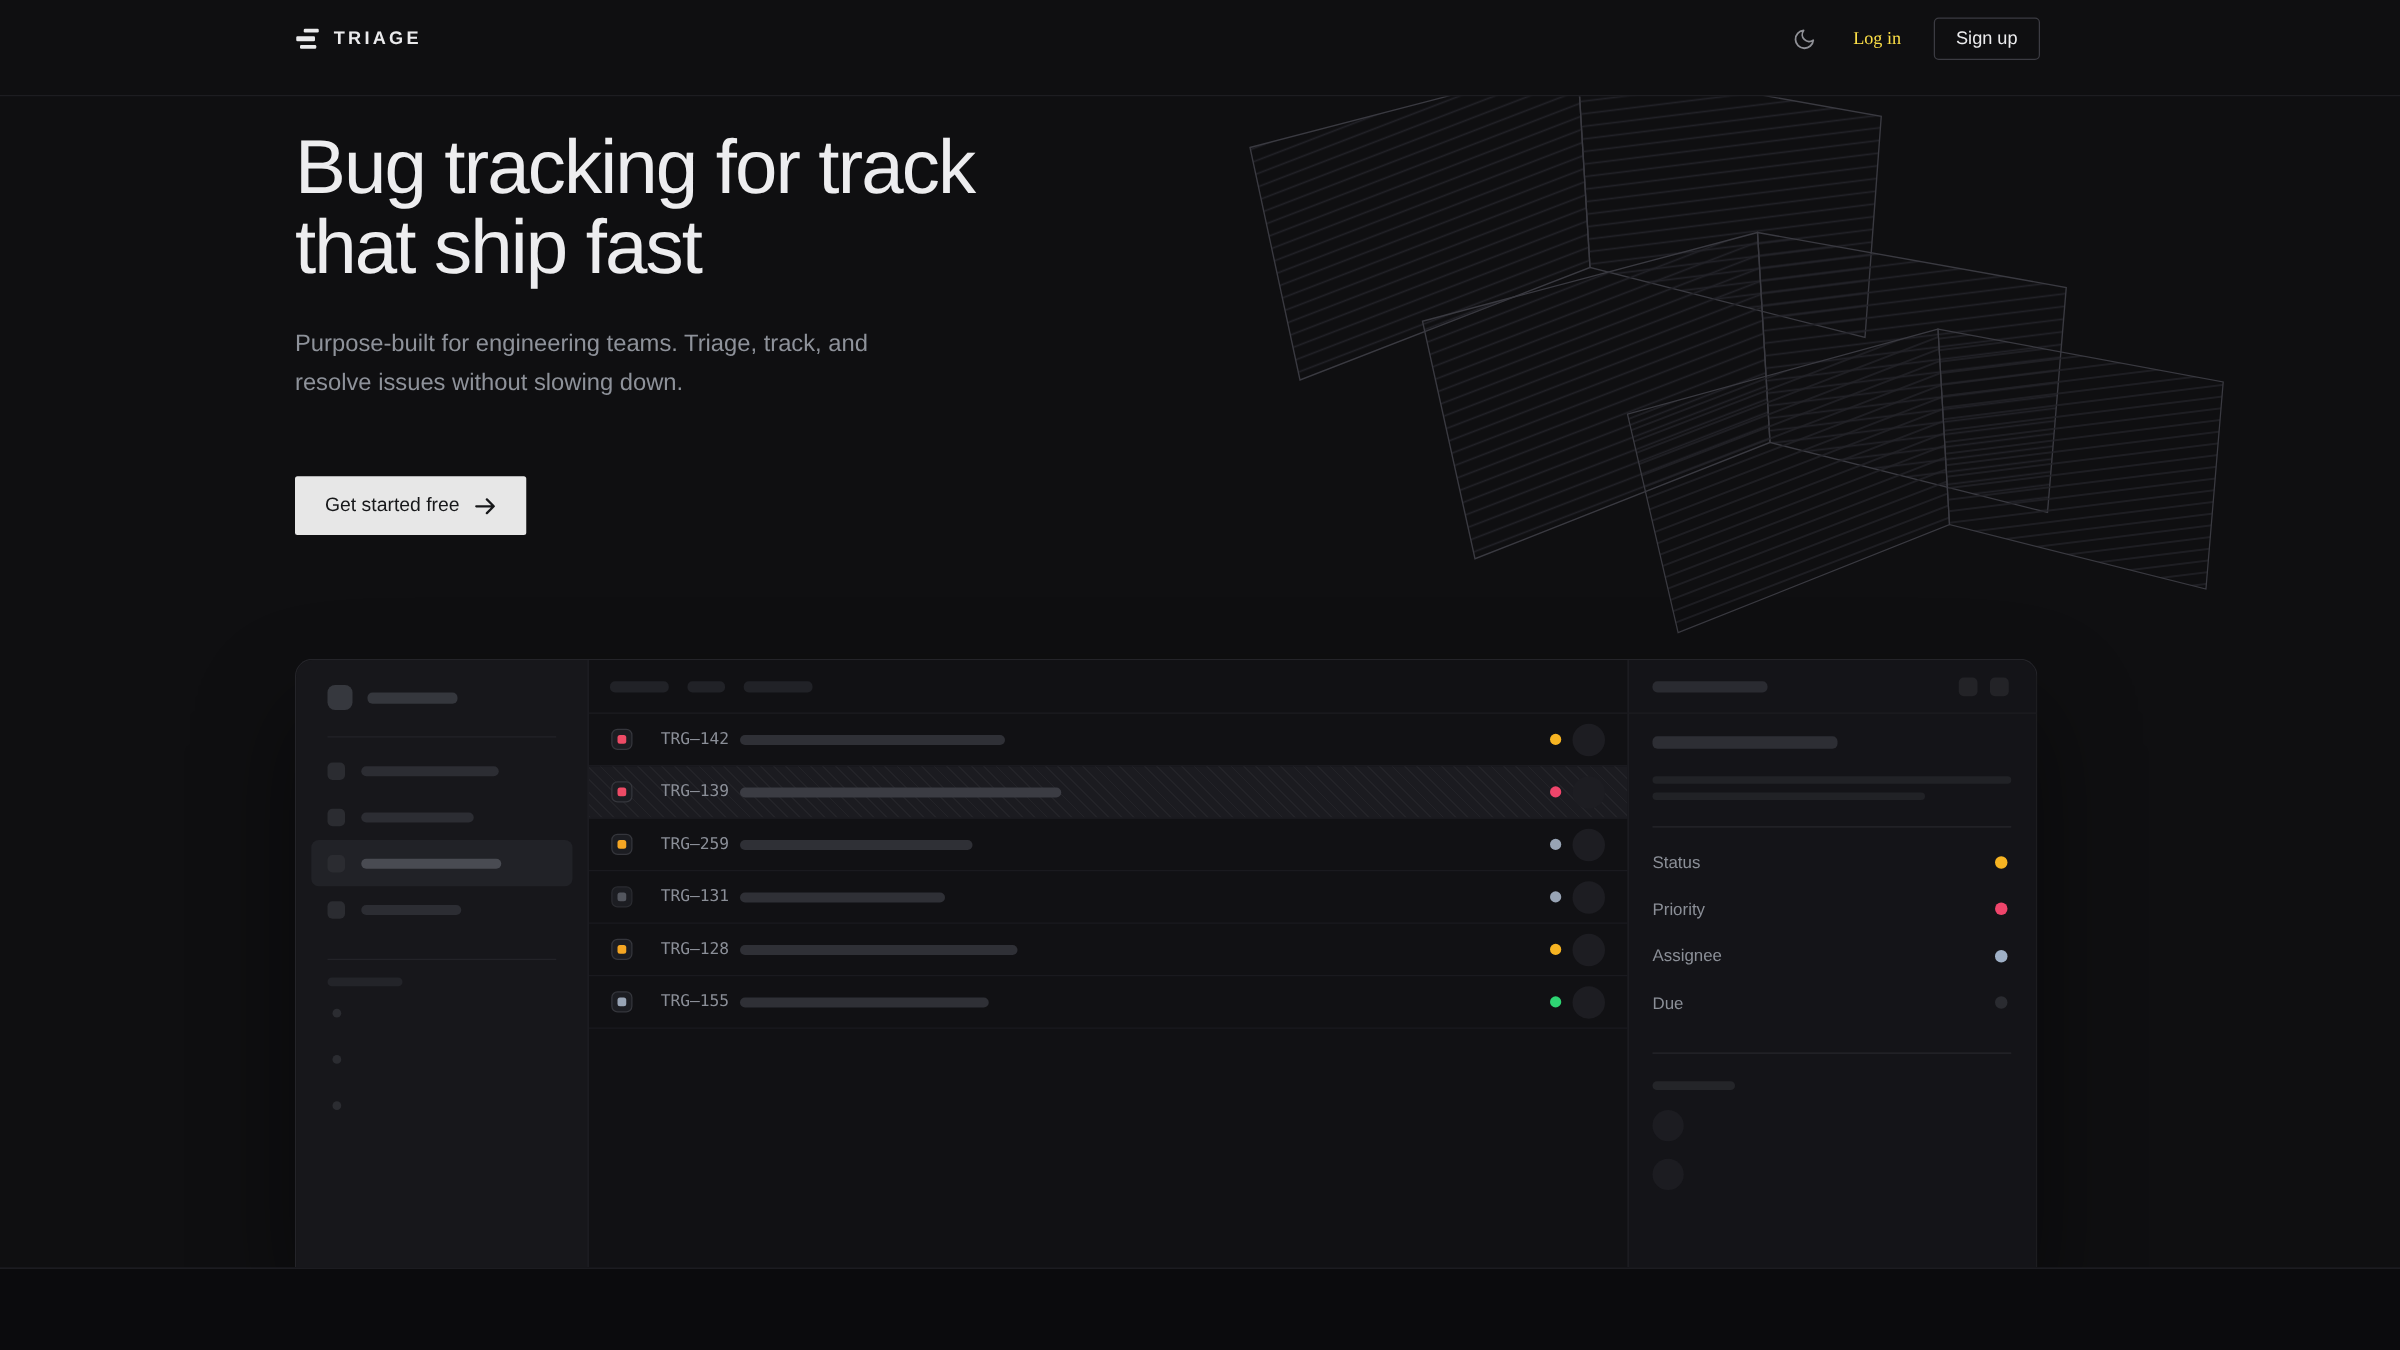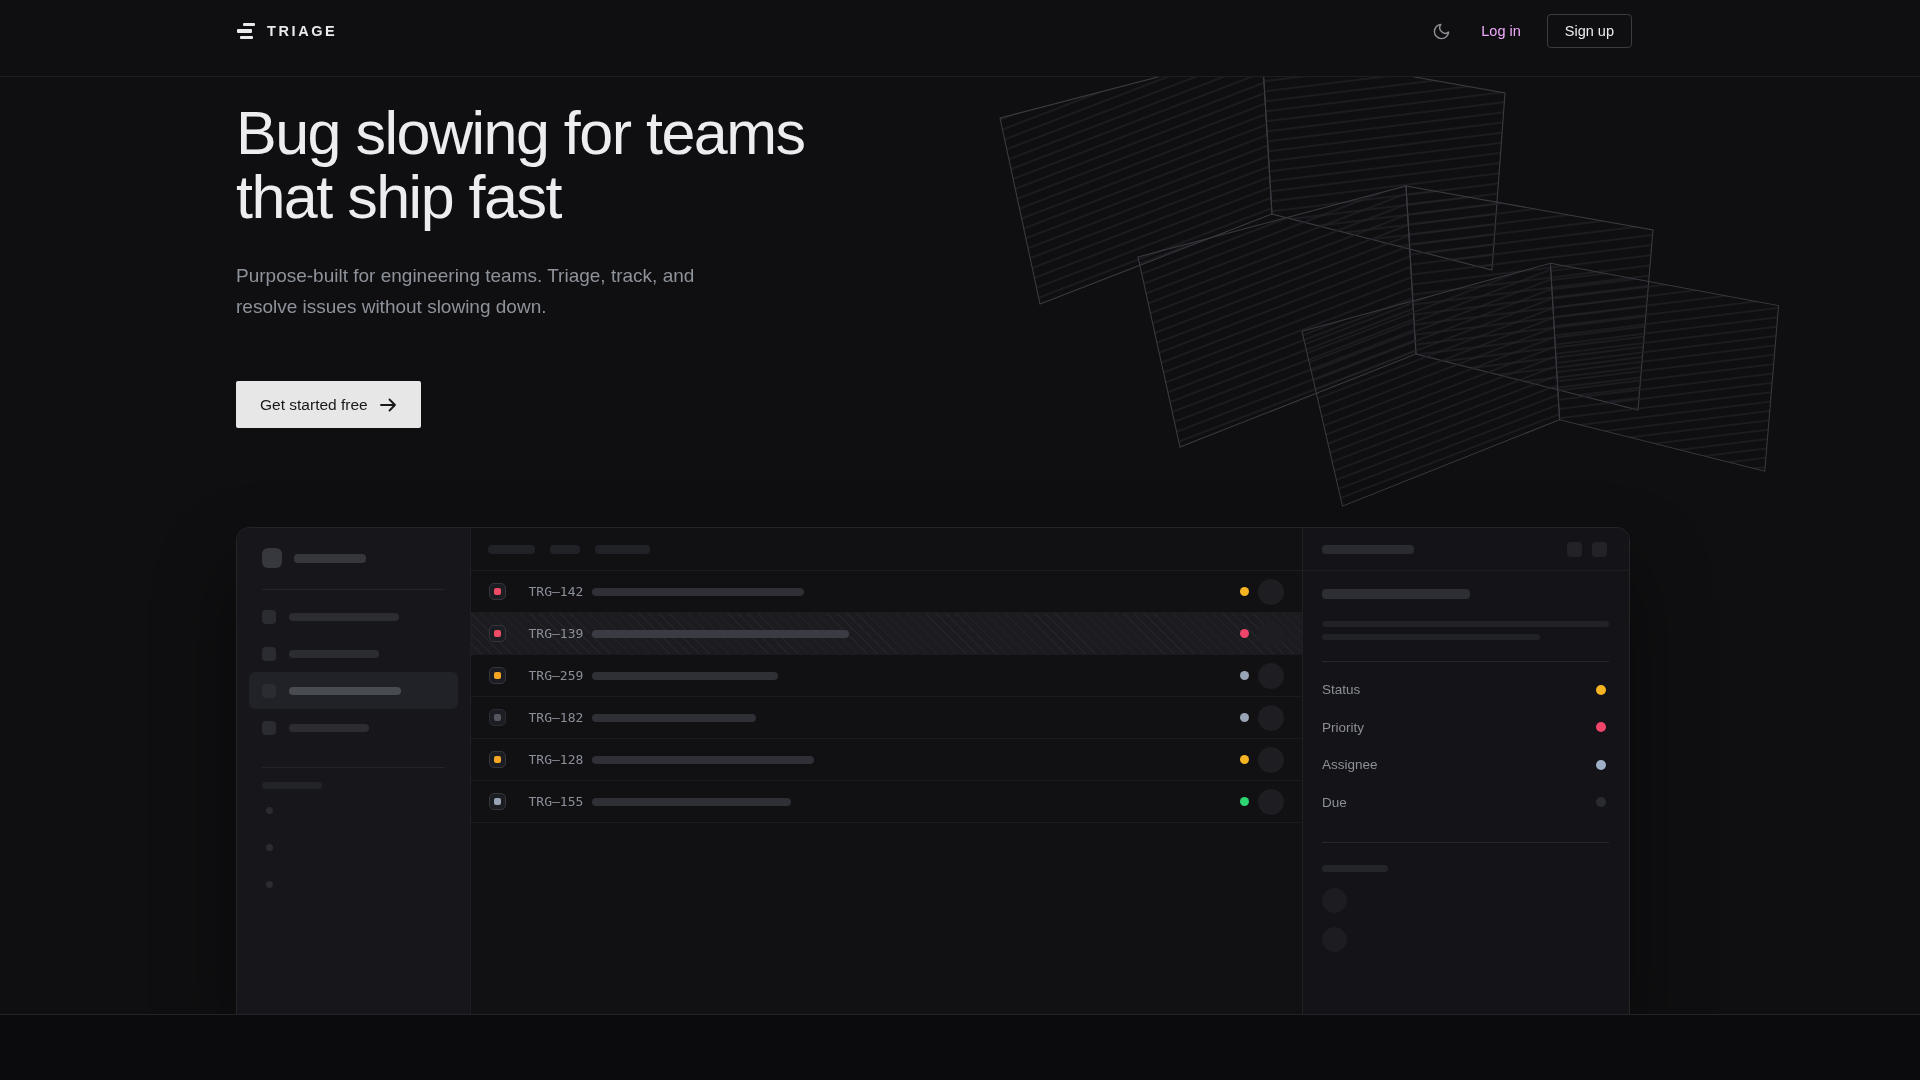--- a/index.html
+++ b/index.html
@@ -24,21 +24,21 @@
   }
   .logo { display:flex; align-items:center; gap:11px; cursor:pointer; }
   .logo-icon { width:20px; height:17px; position:relative; display:inline-block; }
   .logo-icon i { position:absolute; height:3.5px; border-radius:1px; background:#eaeaec; display:block; }
   .logo-icon i:nth-child(1){ top:0; left:7px; width:12px; }
   .logo-icon i:nth-child(2){ top:6.5px; left:1px; width:15px; }
   .logo-icon i:nth-child(3){ top:13px; left:4px; width:13px; }
   .logo-text { font-size:14.5px; font-weight:bold; letter-spacing:2.6px; color:#eaeaec; }
   .header-right { margin-left:auto; display:flex; align-items:center; gap:26px; }
   .theme-btn { background:none; border:none; cursor:pointer; display:flex; align-items:center; padding:4px; }
-  .login-link { font-size:14.5px; color:#f0abfc; cursor:pointer; background:none; border:none; font-family:Liberation Sans, sans-serif; }
+  .login-link { font-size:14.5px; color:#fde047; cursor:pointer; background:none; border:none; font-family:Liberation Serif, serif; }
   .signup-btn {
     font-family:inherit; font-size:14.5px; color:#ececee; background:transparent;
     border:1px solid #3b3b42; border-radius:4px; padding:8px 17px; cursor:pointer;
   }
 
   
   .hero { position:absolute; left:236px; top:101px; z-index:4; }
   .hero h1 {
     font-size:61px; line-height:64px; font-weight:500; letter-spacing:-1.5px;
     color:#ededef;
@@ -182,21 +182,21 @@
           </span>
         </button>
         <button class="login-link">Log in</button>
         <button class="signup-btn">Sign up</button>
       </div>
     </div>
   </header>
 
   <section class="hero">
     <h1>
-      <span>Bug slowing for teams</span><br>
+      <span>Bug tracking for track</span><br>
       <span>that ship fast</span>
     </h1>
     <div class="hero-sub">
       <div>Purpose-built for engineering teams. Triage, track, and</div>
       <div>resolve issues without slowing down.</div>
     </div>
     <button class="cta-btn">
       <span>Get started free</span>
       <span style="display:flex;">
         <svg width="17" height="14" viewBox="0 0 17 14" fill="none" stroke="#17181a" stroke-width="1.8" stroke-linecap="round" stroke-linejoin="round">
@@ -278,21 +278,21 @@
     <span class="title-sk" style="width: 186px;"></span>
     <span class="row-right">
       <i class="status-dot" style="background: rgb(152, 164, 181);"></i>
       <i class="row-avatar"></i>
     </span>
   </div>
           <div class="issue-row dim">
     <span class="type-ic">
               <i style="background: rgb(83, 86, 94);"></i>
             </span>
-    <span class="issue-id">TRG–182</span>
+    <span class="issue-id">TRG–131</span>
     <span class="title-sk" style="width: 164px;"></span>
     <span class="row-right">
       <i class="status-dot" style="background: rgb(152, 164, 181);"></i>
       <i class="row-avatar"></i>
     </span>
   </div>
           <div class="issue-row">
     <span class="type-ic">
               <i style="background: rgb(245, 166, 35);"></i>
             </span>

